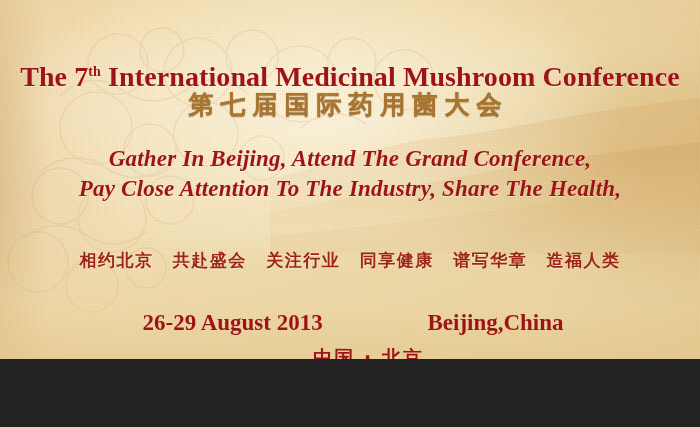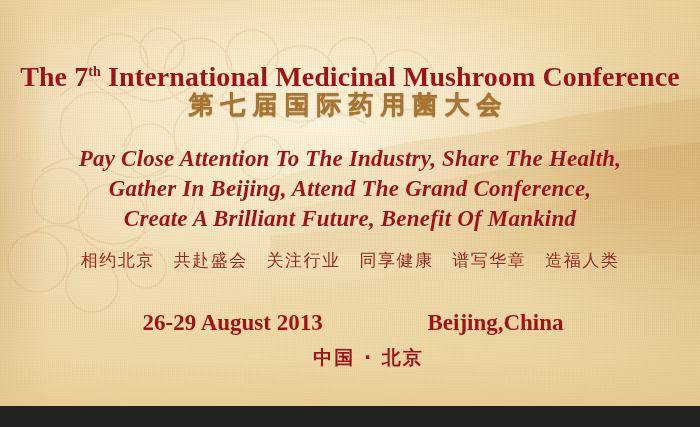--- a/index.html
+++ b/index.html
@@ -4,21 +4,21 @@
 <title>Conference Banner</title>
 <style>
   html, body {
     margin: 0;
     padding: 0;
     background: #222;
   }
   .banner {
     position: relative;
     width: 700px;
-    height: 406px;
+    height: 359px;
     overflow: hidden;
     font-family: "Liberation Serif", "DejaVu Serif", serif;
     background-color: #f3e2bb;
     background-image:
       
       radial-gradient(ellipse 420px 230px at 46% 30%, rgba(255,250,232,0.85) 0%, rgba(255,248,225,0.35) 45%, rgba(255,245,215,0) 72%),
       
       radial-gradient(ellipse 330px 150px at 92% 46%, rgba(214,166,96,0.40) 0%, rgba(214,166,96,0.12) 55%, rgba(214,166,96,0) 80%),
       
       linear-gradient(to bottom, rgba(239,213,159,0.55) 0%, rgba(248,232,193,0.10) 22%, rgba(247,231,192,0.0) 55%, rgba(240,219,173,0.45) 100%),
@@ -124,21 +124,21 @@
     letter-spacing: 0.2px;
   }
 
   .slogan-cn {
     position: absolute;
     top: 249px;
     left: 0; right: 0;
     text-align: center;
     color: #9c2419;
     font-size: 17px;
-    font-weight: normal;
+    font-weight: bold;
     letter-spacing: 1.5px;
     font-family: "DejaVu Sans", "Liberation Sans", sans-serif;
     text-shadow: 0 1px 1px rgba(255,244,215,0.6);
   }
   .slogan-cn .grp { margin: 0 6px; }
 
   .info-block {
     position: absolute;
     top: 306px;
     left: 0; right: 0;
@@ -224,23 +224,22 @@
   <div class="paper-texture"></div>
   <div class="bottom-haze"></div>
 
   <div class="content">
 
     <h1 class="title-en"><span>The 7</span><sup>th</sup><span> International Medicinal Mushroom Conference</span></h1>
 
     <div class="title-cn">第七届国际药用菌大会</div>
 
     <div class="slogan-en">
+      <span class="ln">Gather  In  Beijing,  Attend  The  Grand  Conference,</span>
       <span class="ln">Pay Close Attention To The Industry, Share The Health,</span>
-      <span class="ln">Gather  In  Beijing,  Attend  The  Grand  Conference,</span>
-      <span class="ln">Create  A  Brilliant  Future,  Benefit  Of  Mankind</span>
     </div>
 
     <div class="slogan-cn">
       <span class="grp">相约北京</span>
       <span class="grp">共赴盛会</span>
       <span class="grp">关注行业</span>
       <span class="grp">同享健康</span>
       <span class="grp">谱写华章</span>
       <span class="grp">造福人类</span>
     </div>

